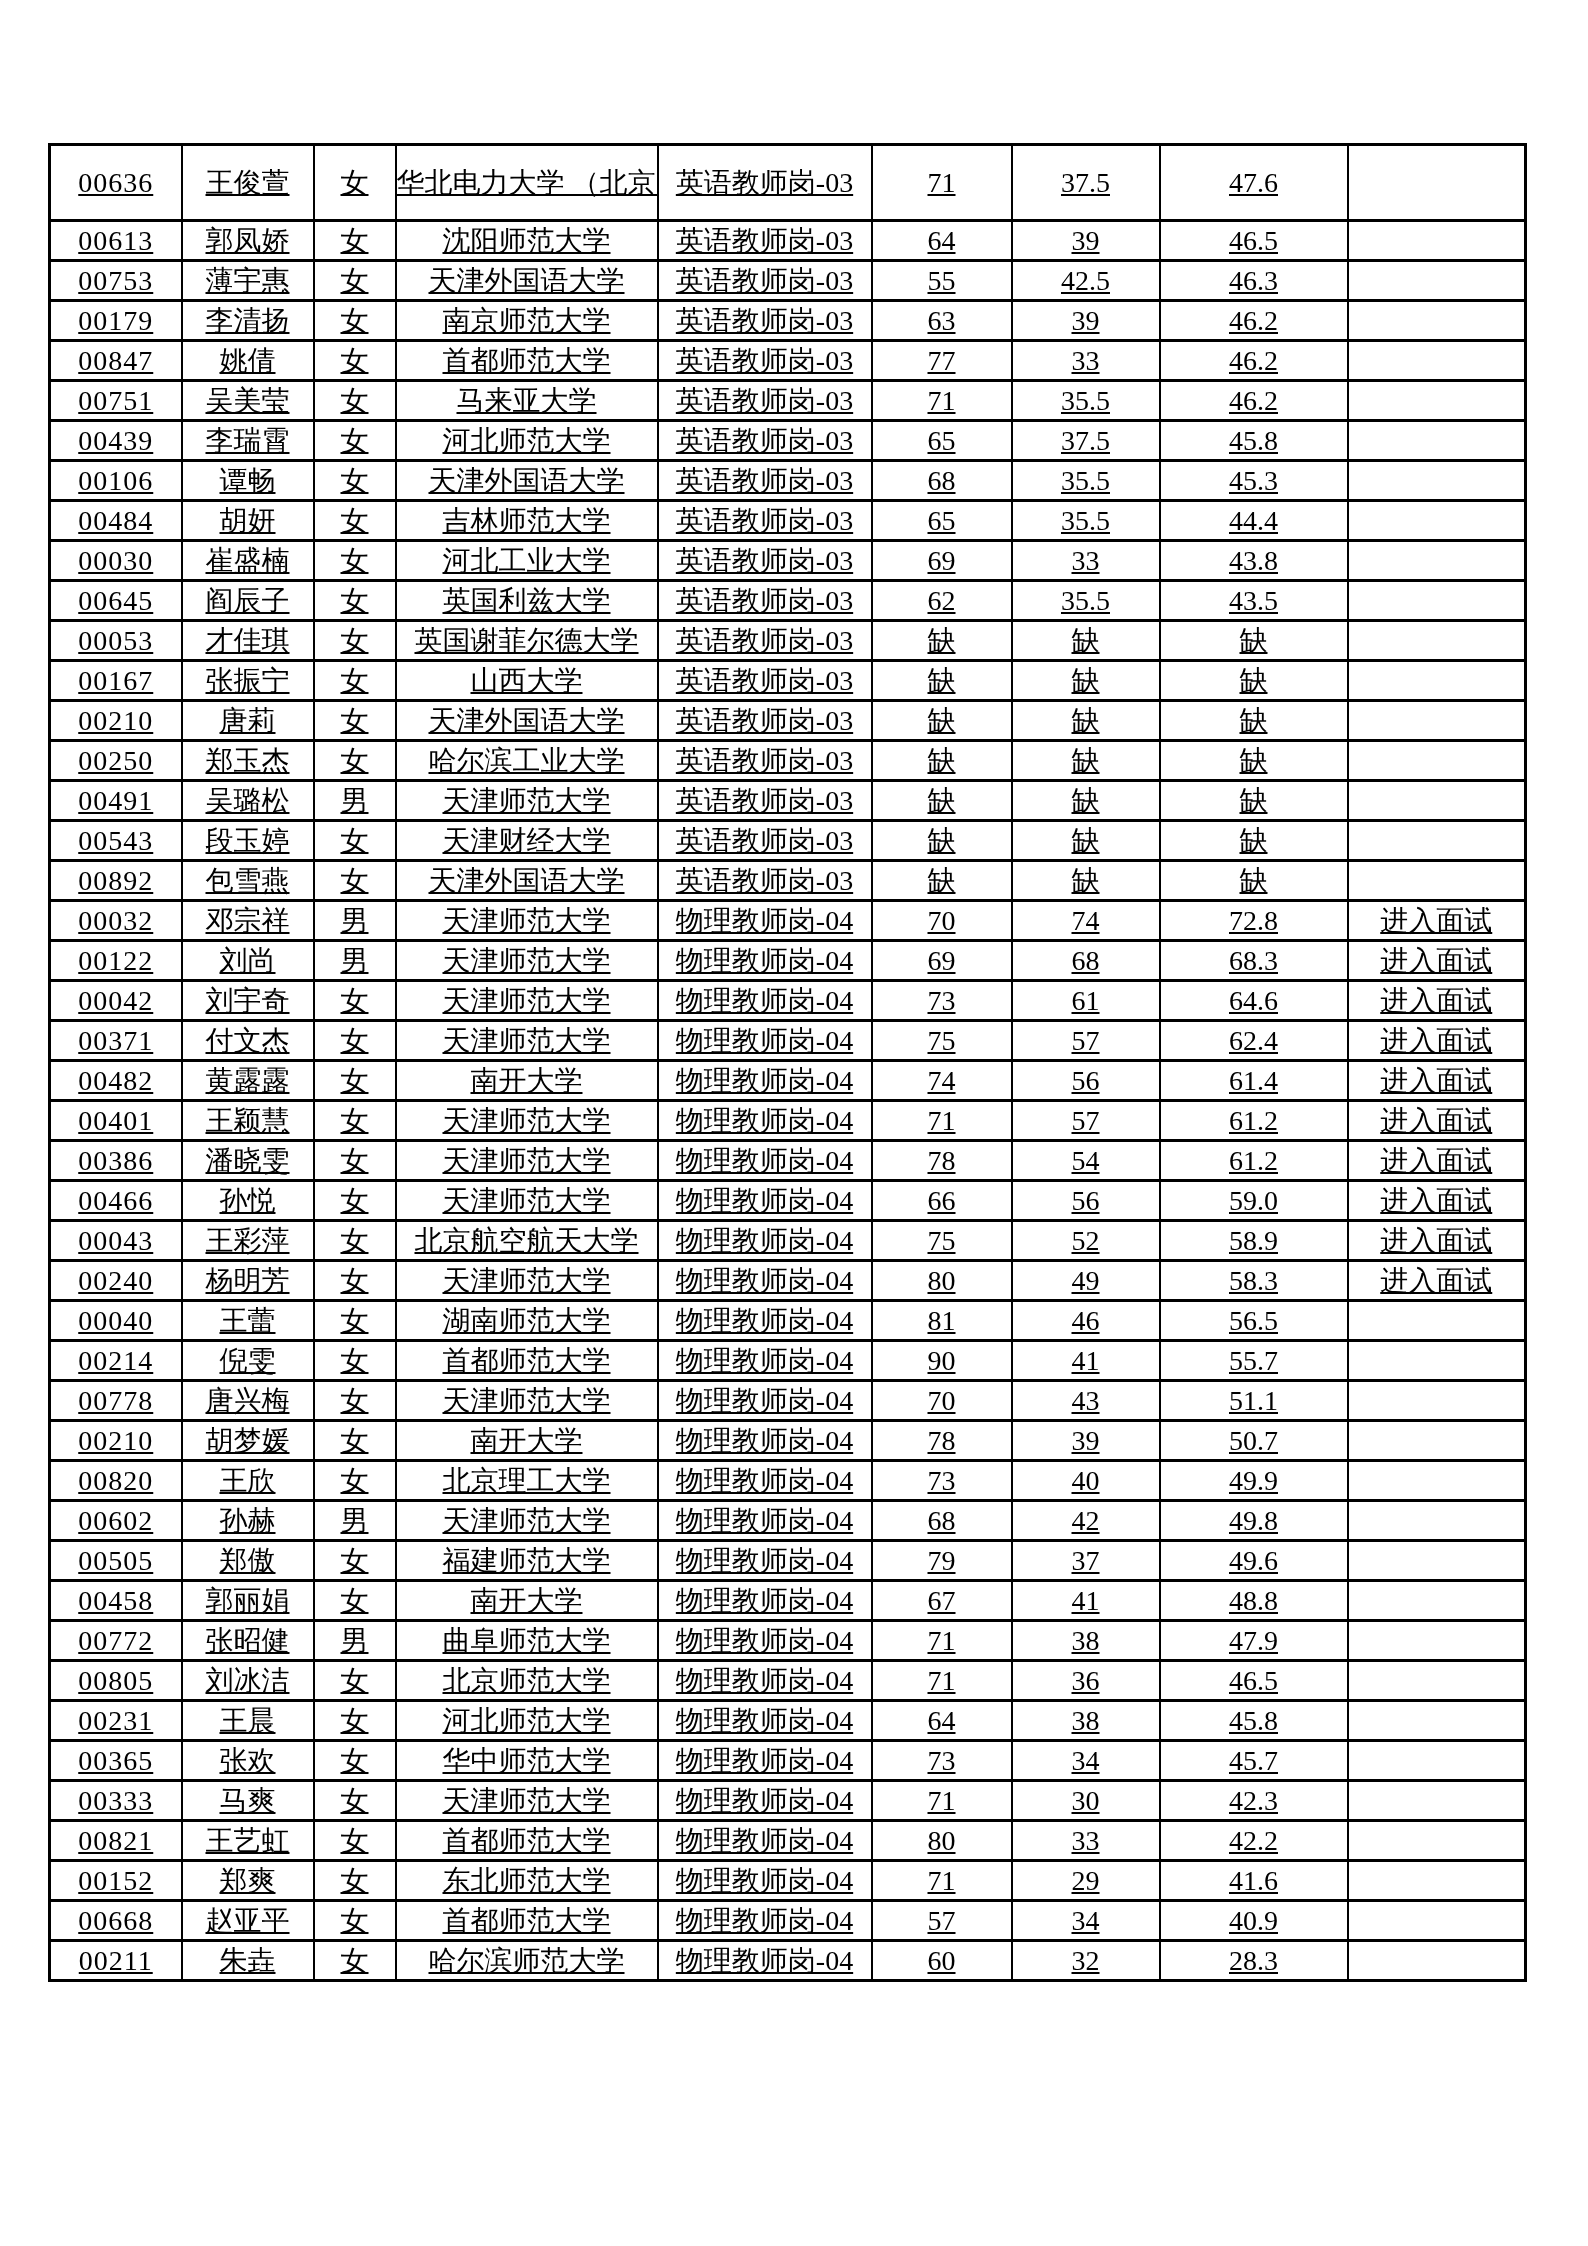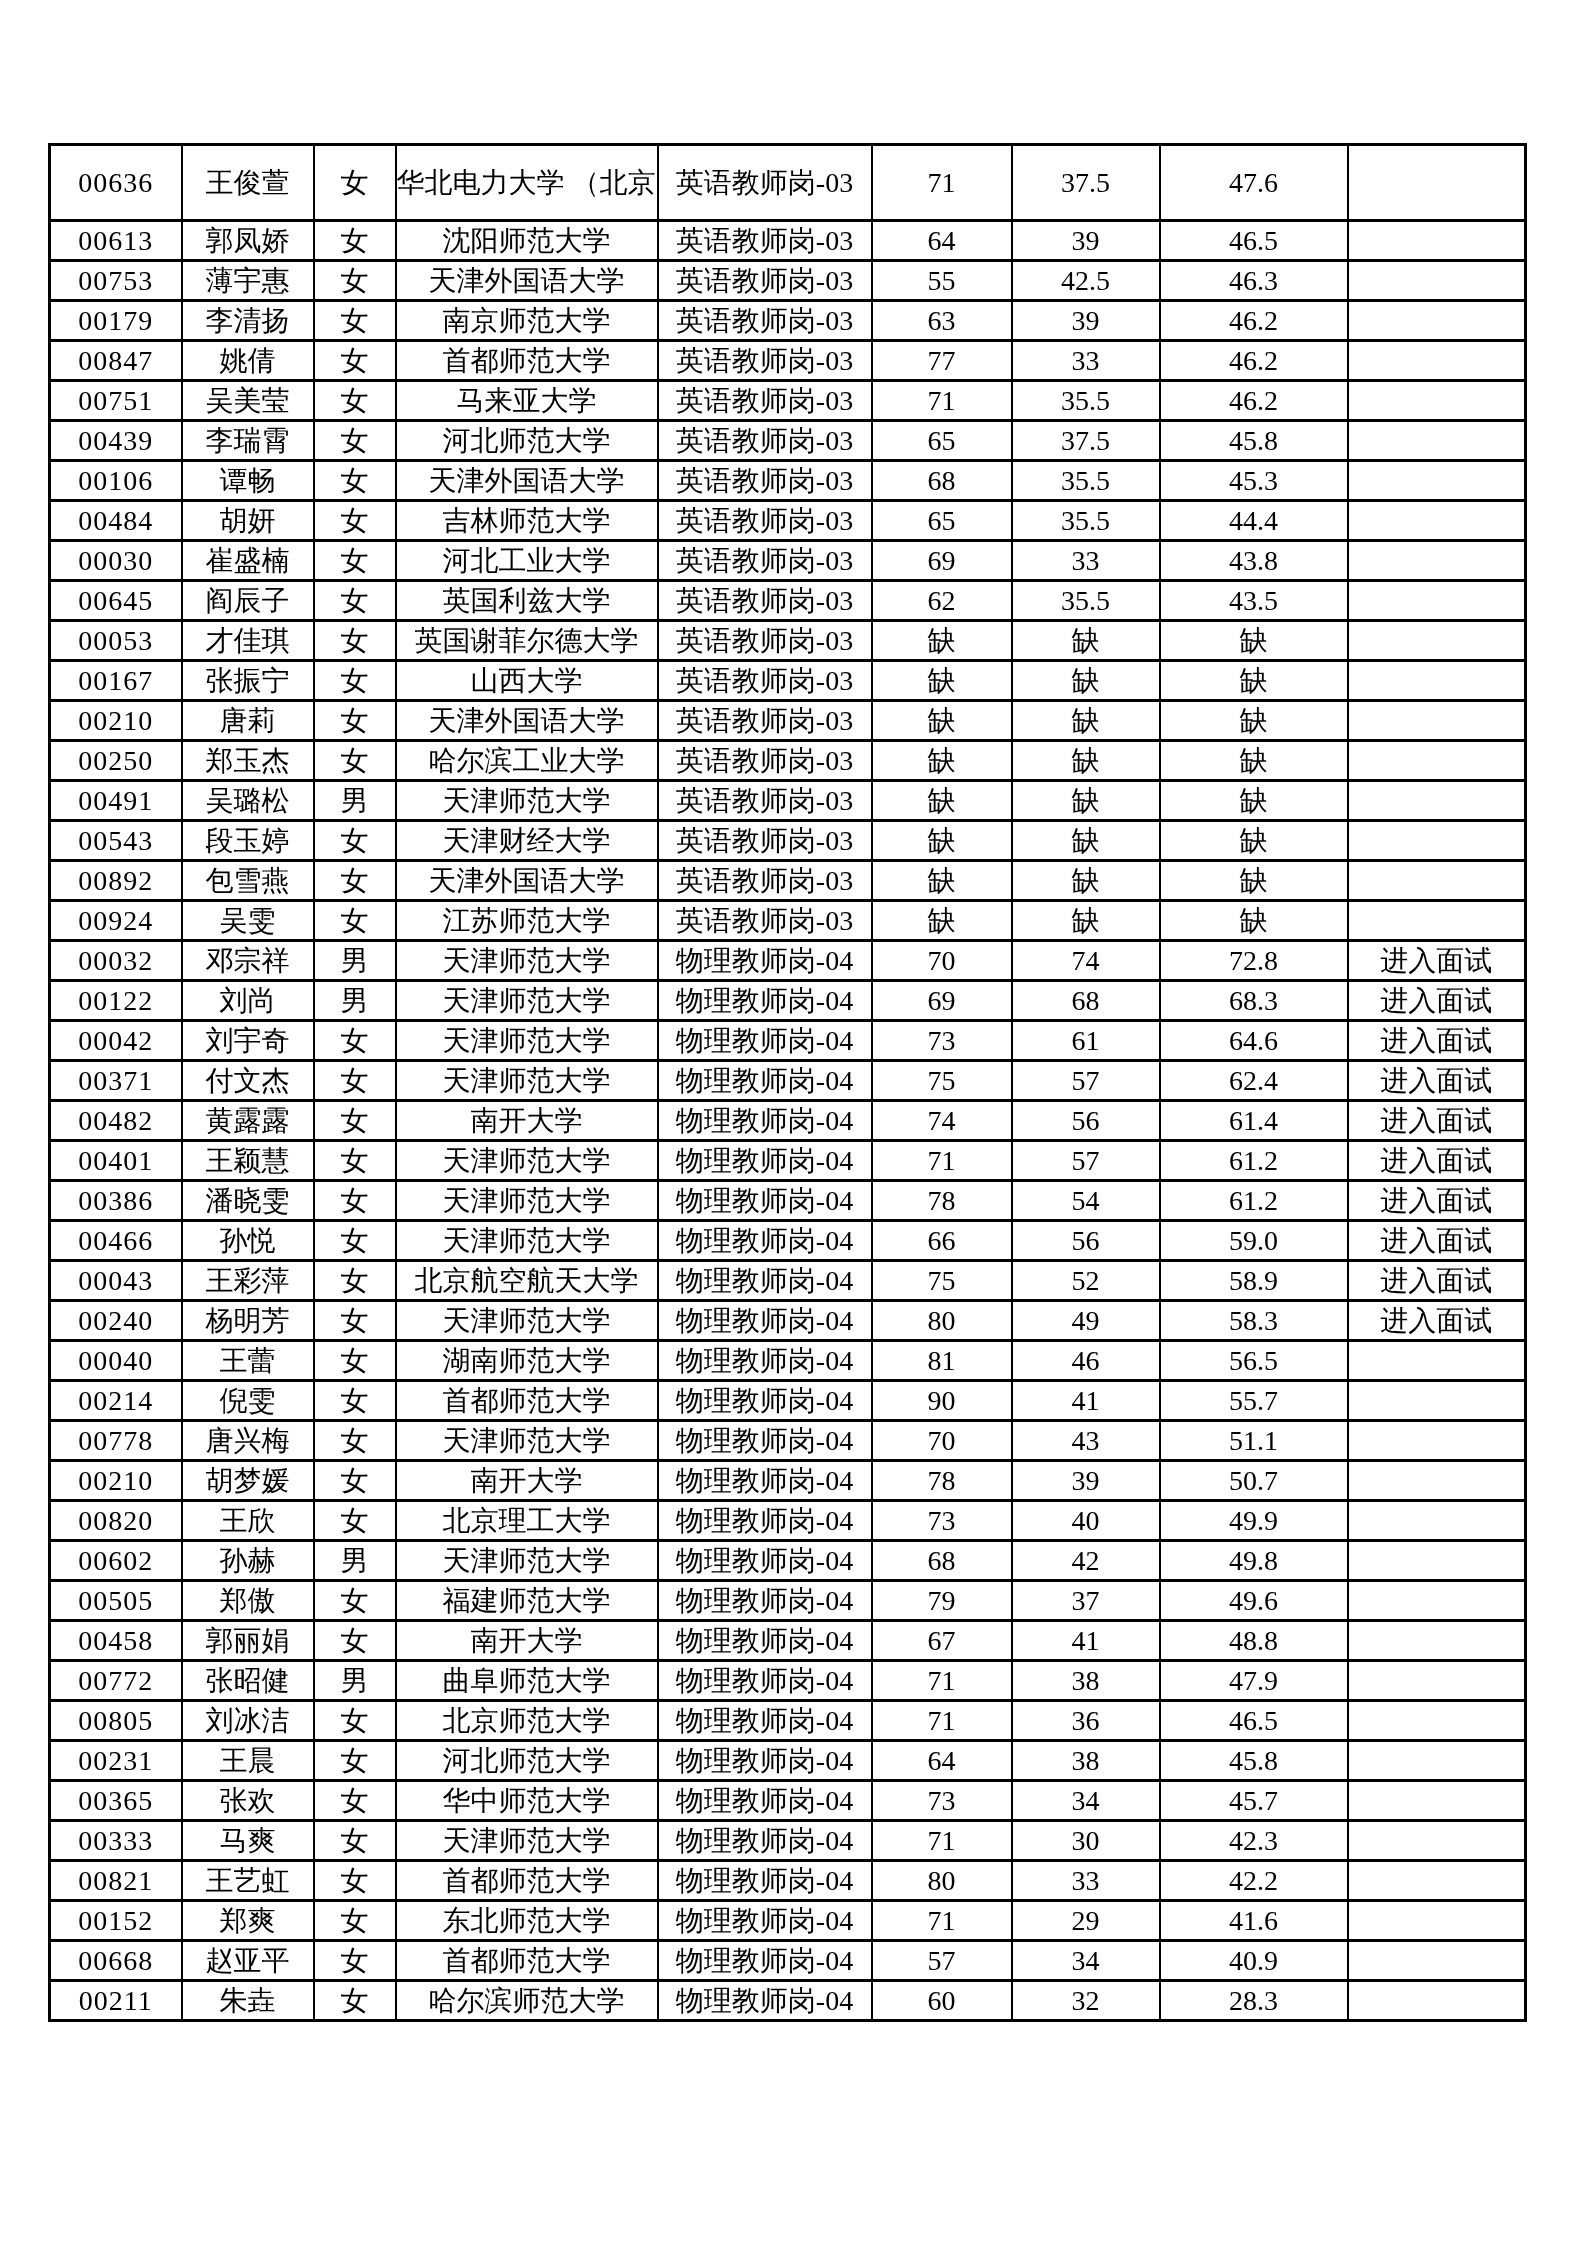--- a/index.html
+++ b/index.html
@@ -16,20 +16,21 @@
     font-family: "Liberation Serif", "DejaVu Serif", serif;
   }
   table.results {
     position: absolute;
     left: 48px;
     top: 143px;
     border-collapse: collapse;
     table-layout: fixed;
     width: 1476px;
     border: 3px solid #000000;
+    text-decoration: underline;
   }
   table.results td {
     border-left: 2px solid #000000;
     border-right: 2px solid #000000;
     border-top: 3px solid #000000;
     border-bottom: 3px solid #000000;
     padding: 0;
     text-align: center;
     vertical-align: middle;
     font-size: 28px;
@@ -253,31 +254,20 @@
     <td class="cell-name">包雪燕</td>
     <td class="cell-gender">女</td>
     <td class="cell-university">天津外国语大学</td>
     <td class="cell-position">英语教师岗-03</td>
     <td class="cell-score1">缺</td>
     <td class="cell-score2">缺</td>
     <td class="cell-total">缺</td>
     <td class="cell-remark"></td>
   </tr>
         <tr>
-    <td class="cell-id">00924</td>
-    <td class="cell-name">吴雯</td>
-    <td class="cell-gender">女</td>
-    <td class="cell-university">江苏师范大学</td>
-    <td class="cell-position">英语教师岗-03</td>
-    <td class="cell-score1">缺</td>
-    <td class="cell-score2">缺</td>
-    <td class="cell-total">缺</td>
-    <td class="cell-remark"></td>
-  </tr>
-        <tr>
     <td class="cell-id">00032</td>
     <td class="cell-name">邓宗祥</td>
     <td class="cell-gender">男</td>
     <td class="cell-university">天津师范大学</td>
     <td class="cell-position">物理教师岗-04</td>
     <td class="cell-score1">70</td>
     <td class="cell-score2">74</td>
     <td class="cell-total">72.8</td>
     <td class="cell-remark">进入面试</td>
   </tr>

